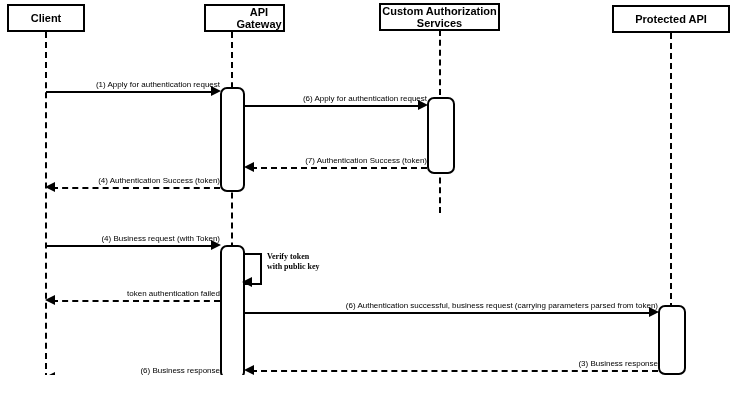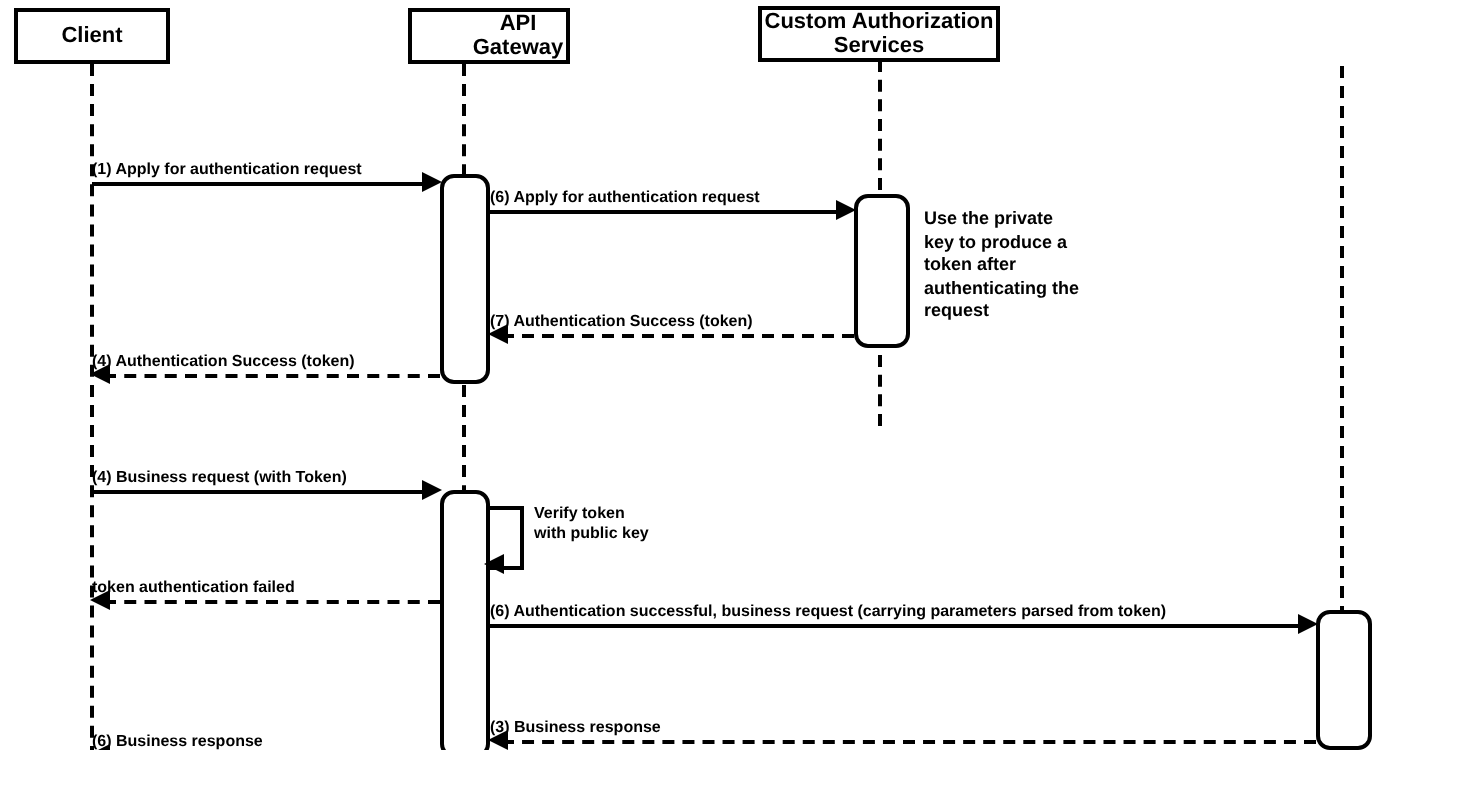--- a/index.html
+++ b/index.html
@@ -65,23 +65,23 @@
   .msg.dashed .ln {
     border-top-style: dashed;
     left: 6px;
     right: 0;
   }
   .msg .lbl {
     position: absolute;
     left: 0;
     right: 0;
     bottom: 3px;
-    text-align: left;
+    text-align: right;
     font-size: 8px;
-    font-weight: bold;
+    font-weight: normal;
     color: #000000;
     white-space: nowrap;
   }
   .hd {
     position: absolute;
     width: 0;
     height: 0;
     border-top: 5px solid transparent;
     border-bottom: 5px solid transparent;
     top: -6px;
@@ -107,20 +107,21 @@
     border-right: 10px solid #000000;
   }
   .free-label {
     position: absolute;
     font-size: 8px;
     font-weight: bold;
     color: #000000;
     white-space: pre-line;
     line-height: 10px;
     z-index: 5;
+    font-family: Liberation Serif, serif;
   }
   .note-text {
     position: absolute;
     left: 462px;
     top: 104px;
     width: 80px;
     font-size: 9px;
     font-weight: bold;
     line-height: 11.5px;
     color: #000000;
@@ -139,39 +140,41 @@
 
   <div class="actor" style="left:7px; width:78px;">
     <span>Client</span>
   </div>
   <div class="actor" style="left:204px; width:81px;padding-left:29px;">
     <span>API Gateway</span>
   </div>
   <div class="actor" style="left:379px; width:121px; top:3px;">
     <span>Custom Authorization Services</span>
   </div>
+  <div class="actor" style="left:612px; width:118px; top:5px;">
+    <span>Protected API</span>
+  </div>
 
   <div class="act" style="left:220px; top:87px; width:25px; height:105px;"></div>
   <div class="act" style="left:427px; top:97px; width:28px; height:77px;"></div>
   <div class="act" style="left:220px; top:245px; width:25px; height:134px;"></div>
   <div class="act" style="left:658px; top:305px; width:28px; height:70px;"></div>
 
   <div class="msg solid" style="left:46px; top:92px; width:174px;">
     <div class="lbl">(1) Apply for authentication request</div>
     <div class="ln"></div>
     <div class="hd hd-right"></div>
   </div>
 
   <div class="msg solid" style="left:245px; top:106px; width:182px;">
     <div class="lbl">(6) Apply for authentication request</div>
     <div class="ln"></div>
     <div class="hd hd-right"></div>
   </div>
 
-  <div class="note-text">Use the private key to produce a token after authenticating the request</div>
 
   <div class="msg dashed" style="left:245px; top:168px; width:182px;">
     <div class="lbl">(7) Authentication Success (token)</div>
     <div class="ln"></div>
     <div class="hd hd-left"></div>
   </div>
 
   <div class="msg dashed" style="left:46px; top:188px; width:174px;">
     <div class="lbl">(4) Authentication Success (token)</div>
     <div class="ln"></div>

